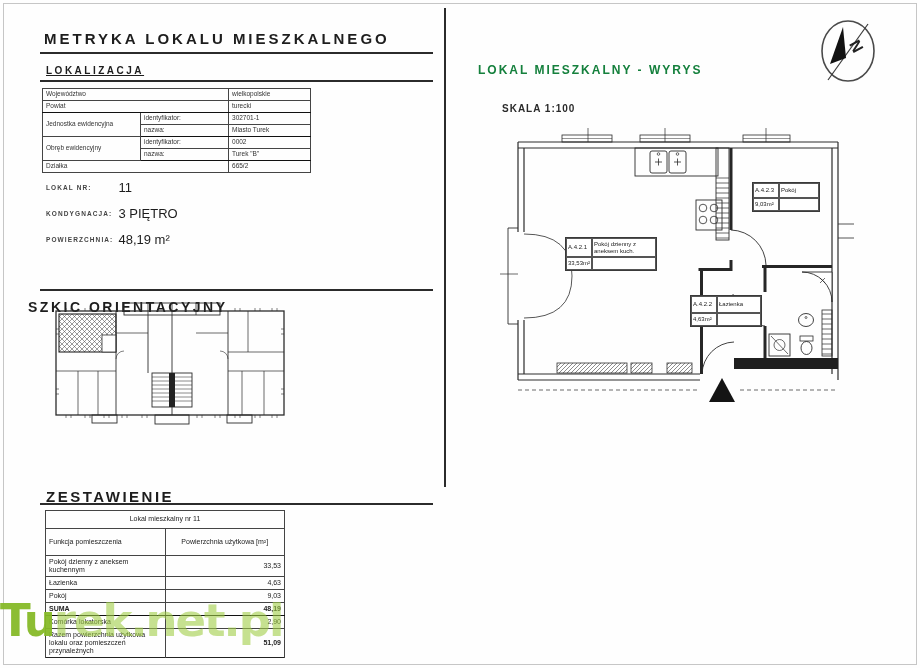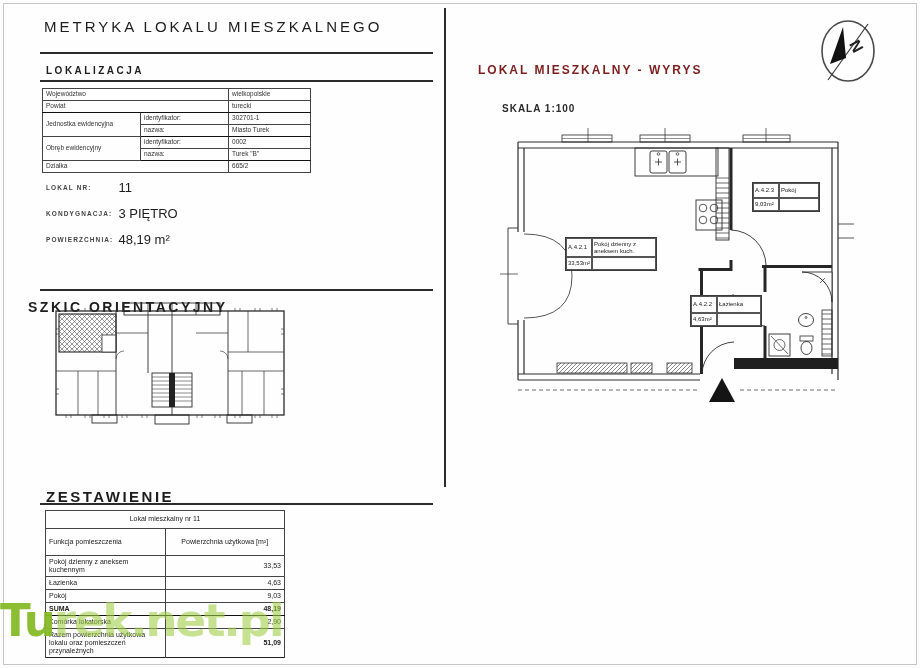--- a/index.html
+++ b/index.html
@@ -1,20 +1,20 @@
 <!DOCTYPE html>
 <html><head>
 <meta charset="utf-8">
 <style>
   html,body{margin:0;padding:0;background:#e8e8e8;}
   .page{position:relative;width:920px;height:668px;background:#fefefe;
         font-family:"Liberation Sans",sans-serif;color:#222;overflow:hidden;margin:0 auto;}
   .scan-frame{position:absolute;inset:3px;border:1px solid #c6c6c6;pointer-events:none;}
 
-  .title{position:absolute;left:44px;top:18px;font-size:15px;font-weight:normal;
+  .title{position:absolute;left:44px;top:30px;font-size:15px;font-weight:bold;
          letter-spacing:3px;color:#1d1d1d;white-space:nowrap;}
   .hr{position:absolute;height:2px;background:#2b2b2b;}
   .sec{position:absolute;font-weight:bold;color:#1d1d1d;letter-spacing:2.5px;white-space:nowrap;}
   .vdiv{position:absolute;left:444px;top:8px;width:2px;height:479px;background:#2b2b2b;}
 
   
   .loc-table{position:absolute;left:42px;top:88px;border-collapse:collapse;table-layout:fixed;
              width:268px;font-size:6.5px;line-height:1;border:1.5px solid #222;color:#333;}
   .loc-table td{border:0.8px solid #444;padding:1px 3px;height:9px;overflow:hidden;white-space:nowrap;}
   .loc-table tr.tk td{border-bottom-width:1.6px;border-bottom-color:#111;}
@@ -34,21 +34,21 @@
   .zest-table tr.t-head td{height:22px;}
   .zest-table tr.t-head td.num{text-align:center;}
   .zest-table tr.row{height:12px;}
   .zest-table tr.suma td{font-weight:bold;border-top:1.6px solid #111;border-bottom:1.6px solid #111;}
   .zest-table tr.razem td{height:20px;}
   .zest-table tr.razem td.num{font-weight:bold;}
   .zest-table tr.razem td{border-bottom:1.4px dashed #333;}
 
   
   .wyrys-title{position:absolute;left:478px;top:63px;font-size:12px;font-weight:bold;
-               letter-spacing:2px;color:#7f1d1d;white-space:nowrap;}
+               letter-spacing:2px;color:#15803d;white-space:nowrap;}
   .wyrys-scale{position:absolute;left:502px;top:79px;font-size:10px;font-weight:bold;
                letter-spacing:1px;color:#2a2a2a;margin-top:24px;}
 
   svg{position:absolute;overflow:visible;}
   .stroke{stroke:#2c2c2c;fill:none;}
 
   
   .plan-label{position:absolute;background:#fff;border:1px solid #3a3a3a;display:grid;
               font-size:6px;line-height:1.1;color:#222;box-sizing:border-box;z-index:3;}
   .plan-label>div{border:0.5px solid #555;padding:0 1px;display:flex;align-items:center;overflow:hidden;}
@@ -64,21 +64,21 @@
 </style>
 </head>
 <body>
 
 <div class="page">
   <div class="scan-frame"></div>
 
   <div class="title">METRYKA LOKALU MIESZKALNEGO</div>
   <div class="hr" style="left:40px;top:52px;width:393px;"></div>
 
-  <div class="sec" style="left:46px;top:65px;font-size:10px;">LOKALIZACJA</div>
+  <div class="sec" style="left:46px;top:65px;font-size:10px;text-decoration:underline;">LOKALIZACJA</div>
   <div class="hr" style="left:40px;top:80px;width:393px;height:1.5px;"></div>
 
   <table class="loc-table">
     <colgroup>
         <col style="width:98px">
         <col style="width:88px">
         <col style="width:82px">
       </colgroup>
     <tbody>
         <tr>

